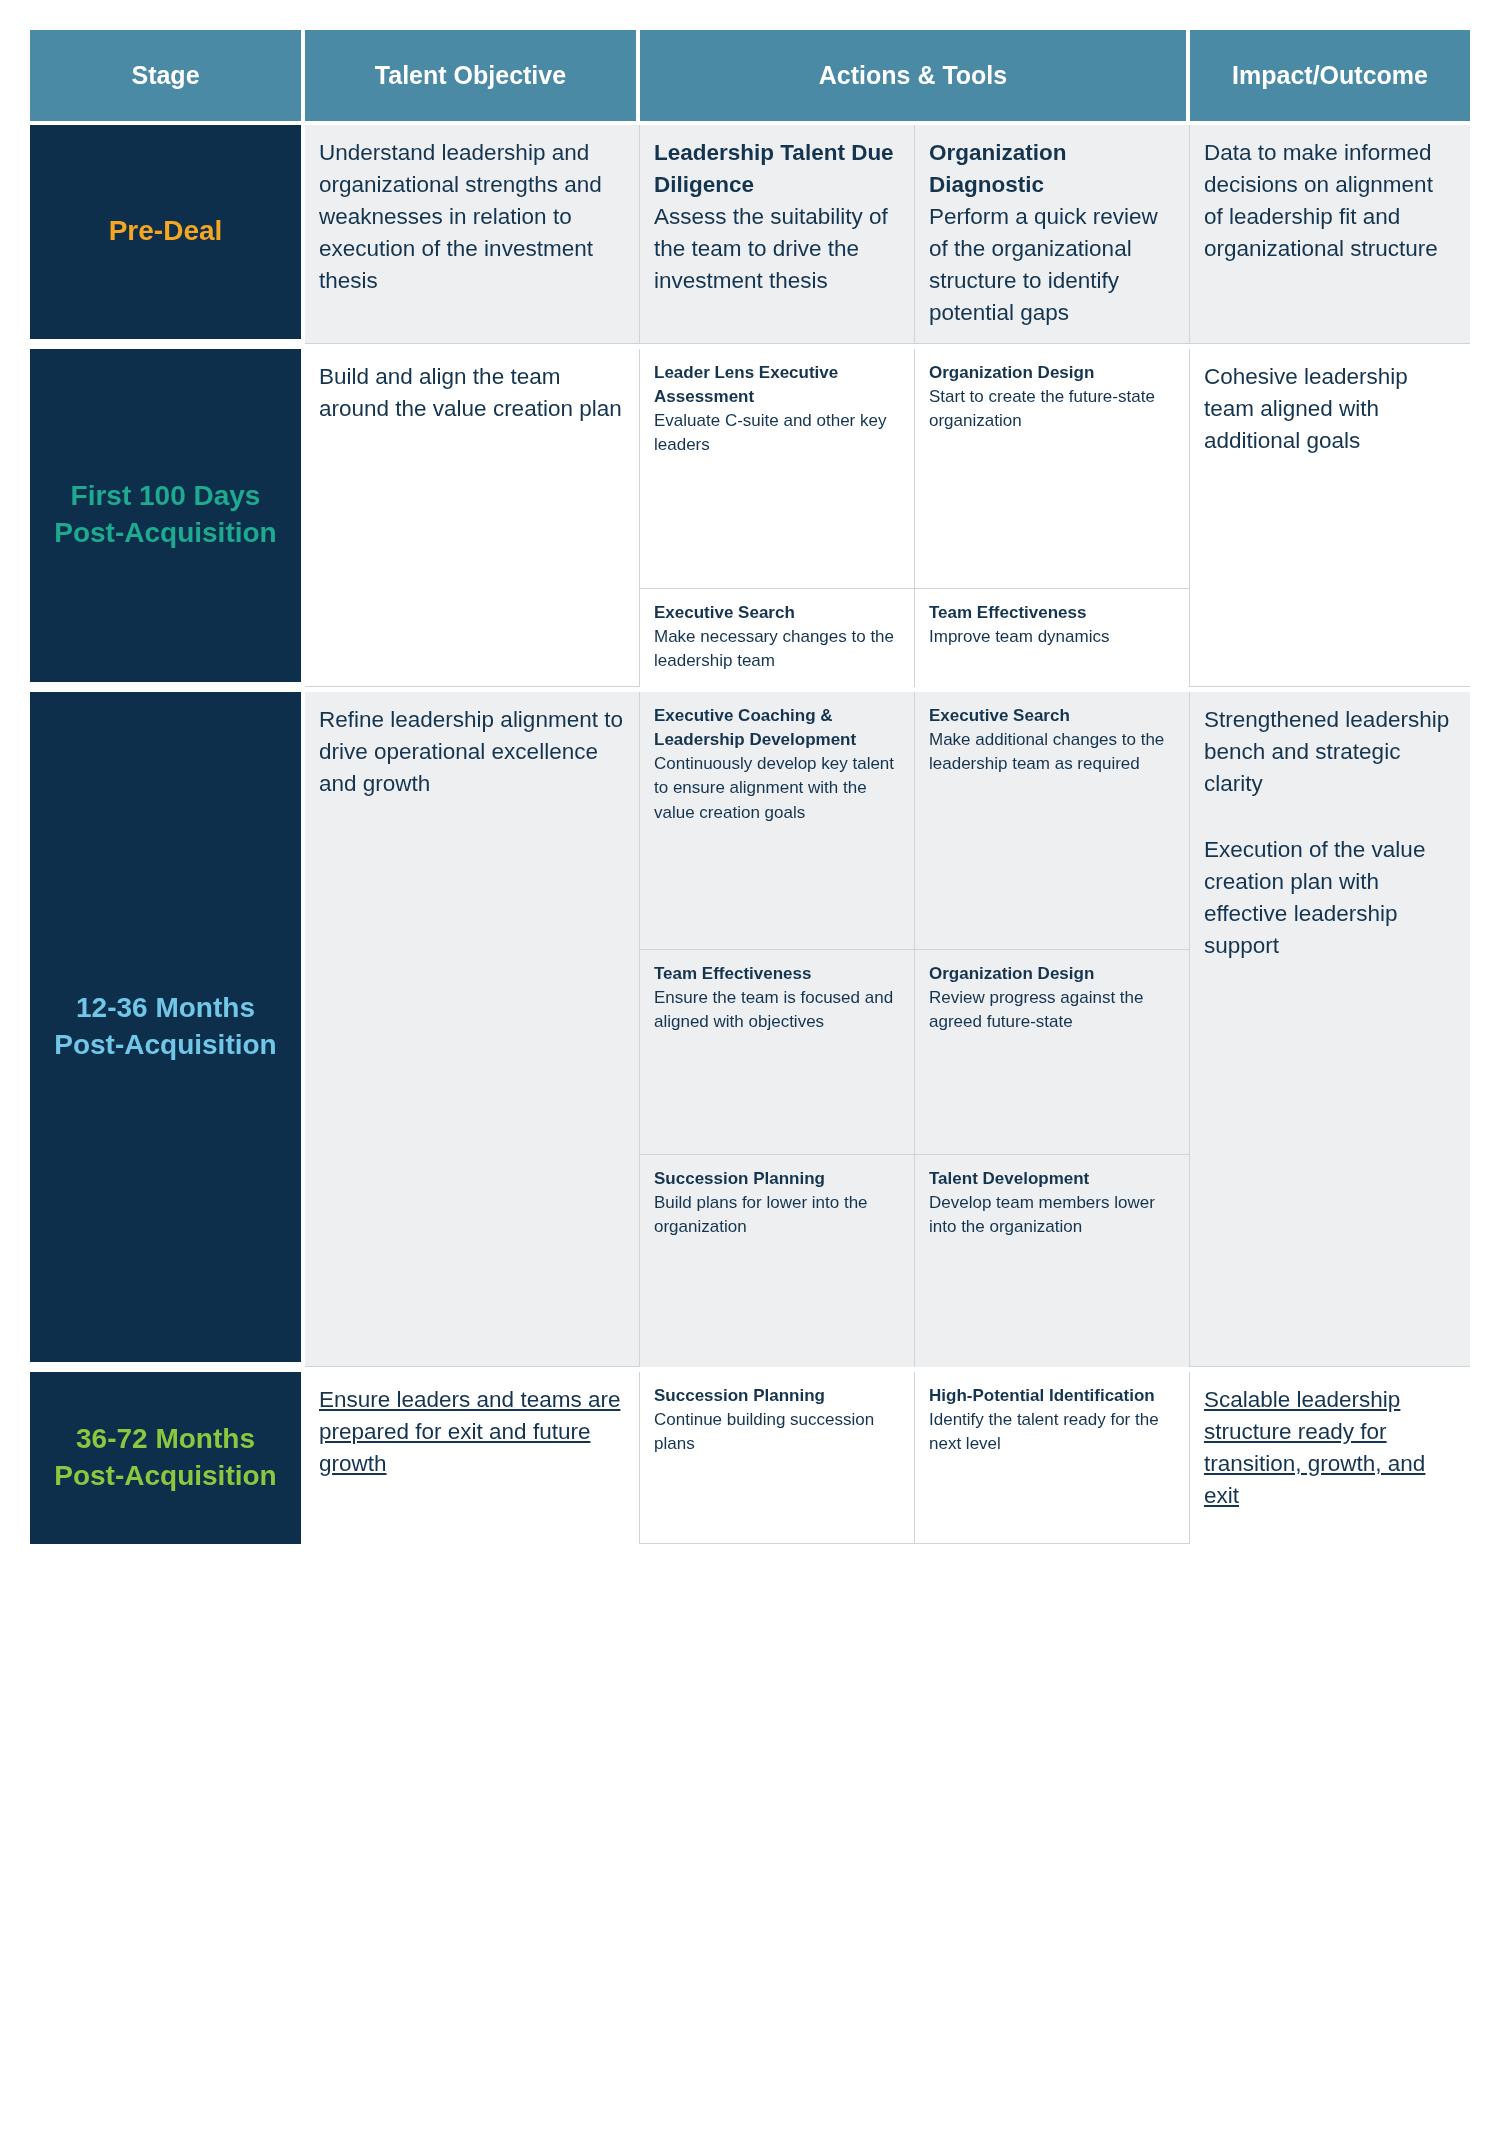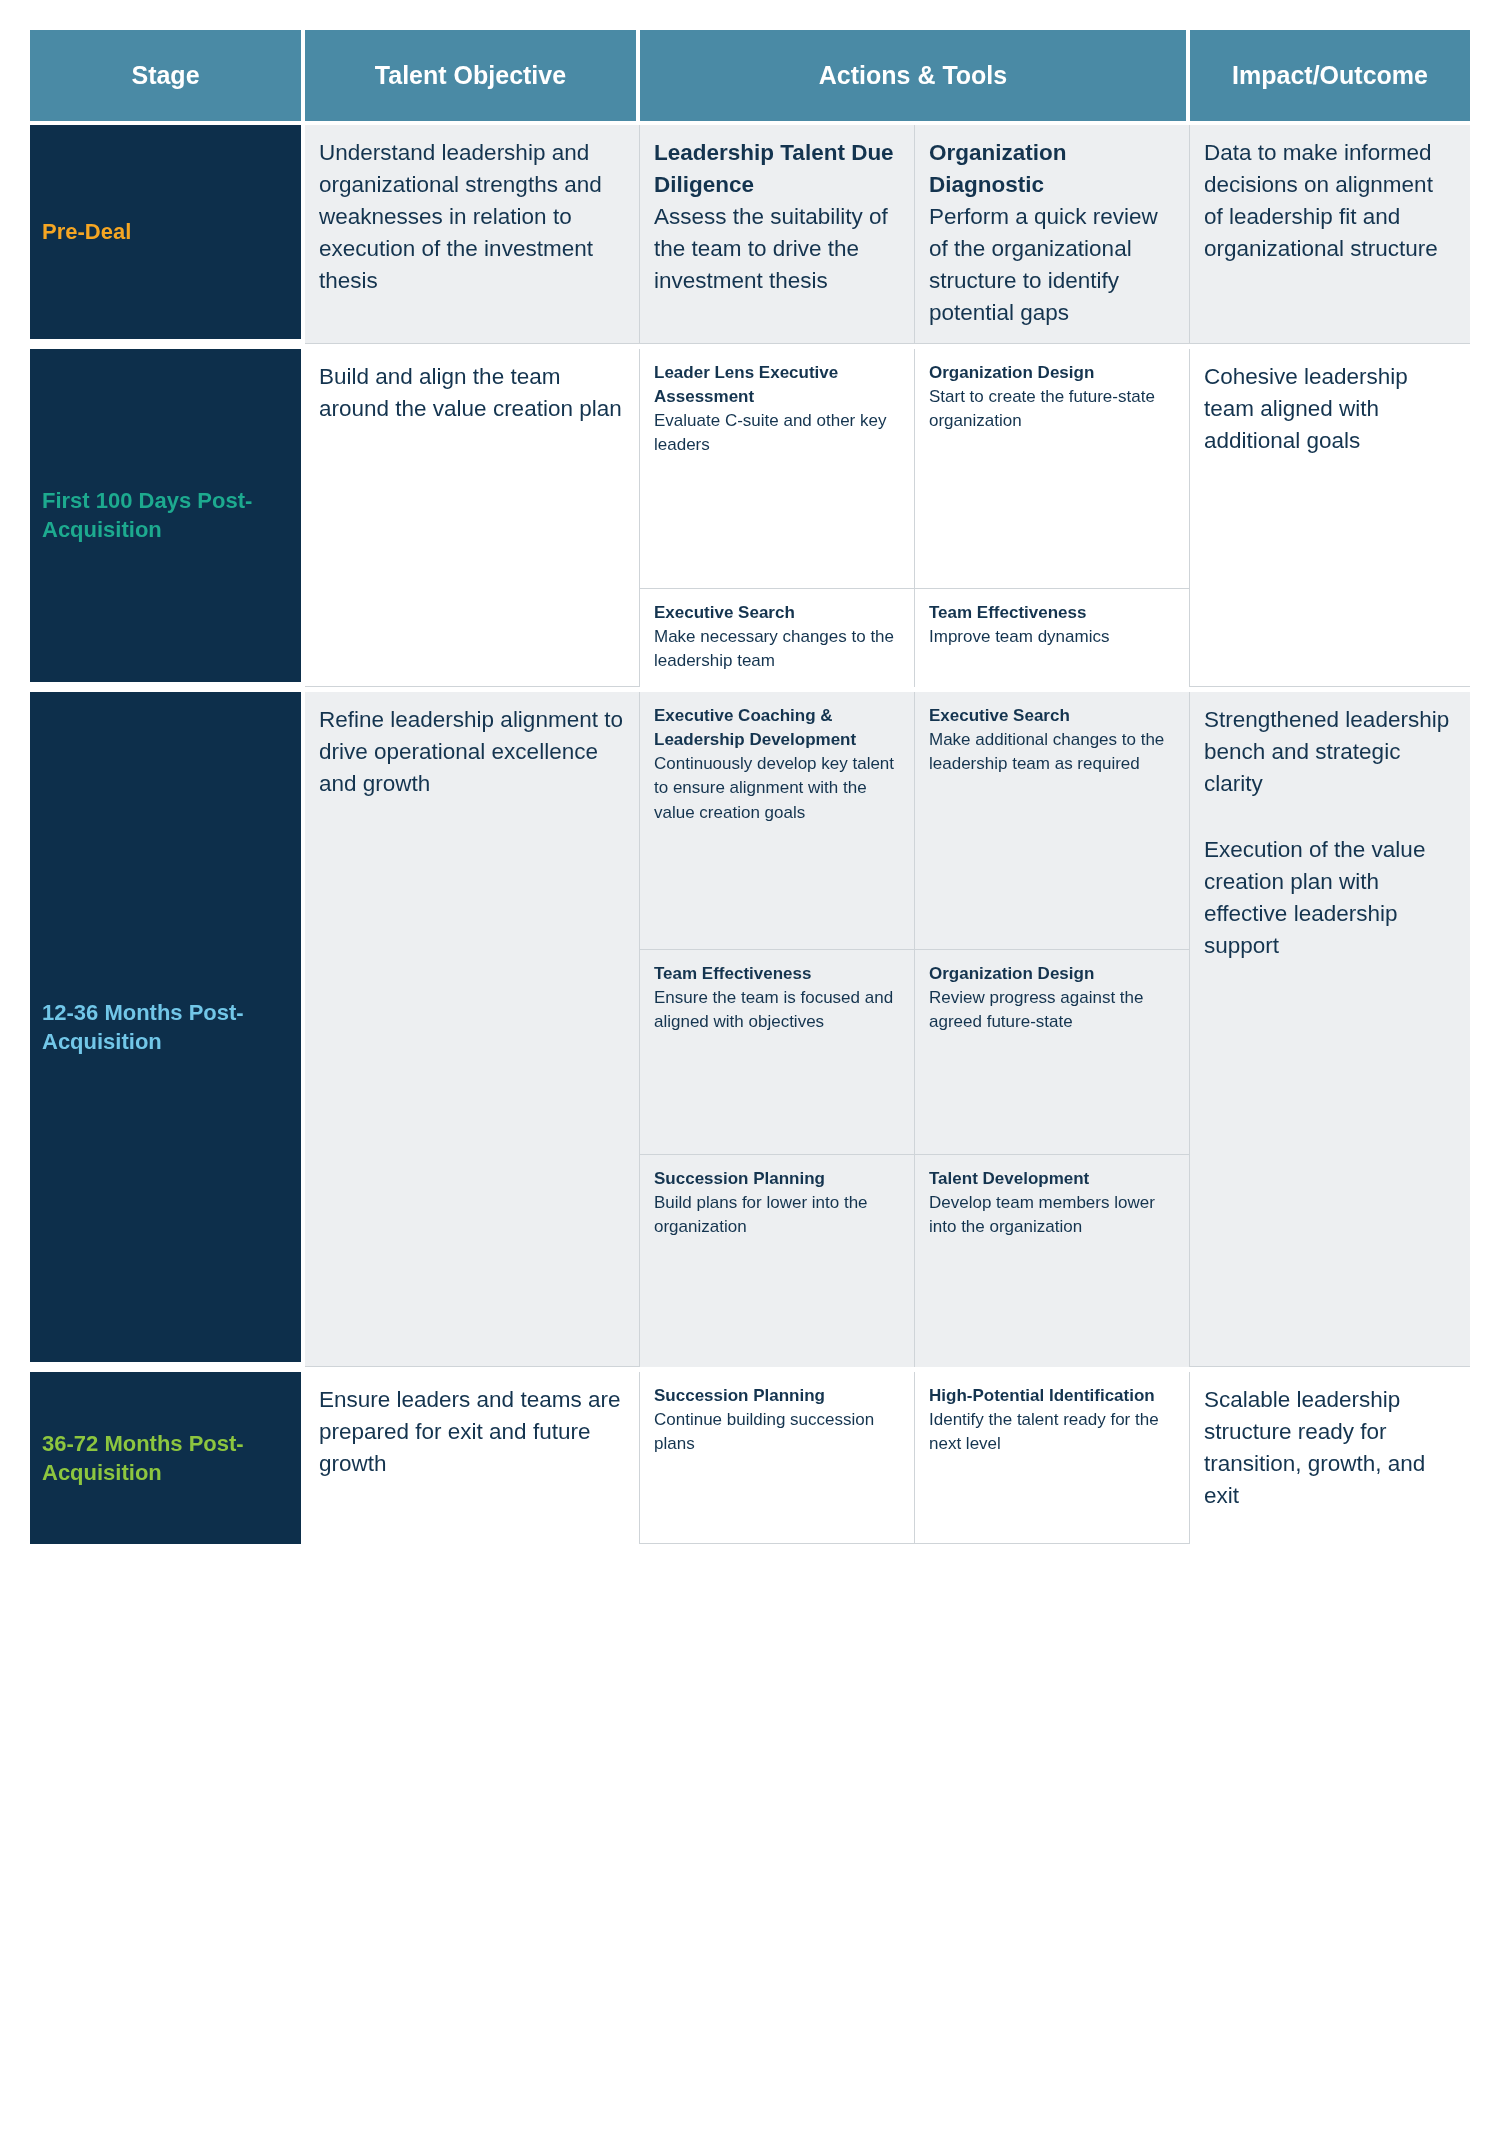--- a/index.html
+++ b/index.html
@@ -45,43 +45,43 @@
     padding: 0 17px;
     border-right: 4px solid #ffffff;
     border-bottom: 4px solid #ffffff;
     box-sizing: border-box;
   }
   thead th.last { border-right: none; }
 
   
   td.stage {
     background: #0d2f4b;
-    text-align: left;
+    text-align: center;
     vertical-align: middle;
-    font-size: 22px;
+    font-size: 28px;
     font-weight: bold;
     line-height: 1.32;
     padding: 10px 12px;
     border-right: 4px solid #ffffff;
     border-bottom: 5px solid #ffffff;
     box-sizing: border-box;
   }
 
   
   td.cell {
     vertical-align: top;
     font-size: 22.5px;
     line-height: 1.42;
     padding: 12px 14px 14px 14px;
     box-sizing: border-box;
     border-right: 1px solid #cfd4d8;
     border-bottom: 1px solid #cfd4d8;
   }
   td.cell.noright { border-right: none; }
-  td.cell.nobottom { border-bottom: none; }
+  td.cell.nobottom { border-bottom: none; text-decoration: underline; }
 
   td.shade { background: #edeff1; }
   td.plain { background: #ffffff; }
 
   td.rowgap {
     height: 5px;
     padding: 0;
     background: #ffffff;
     border: none;
   }

